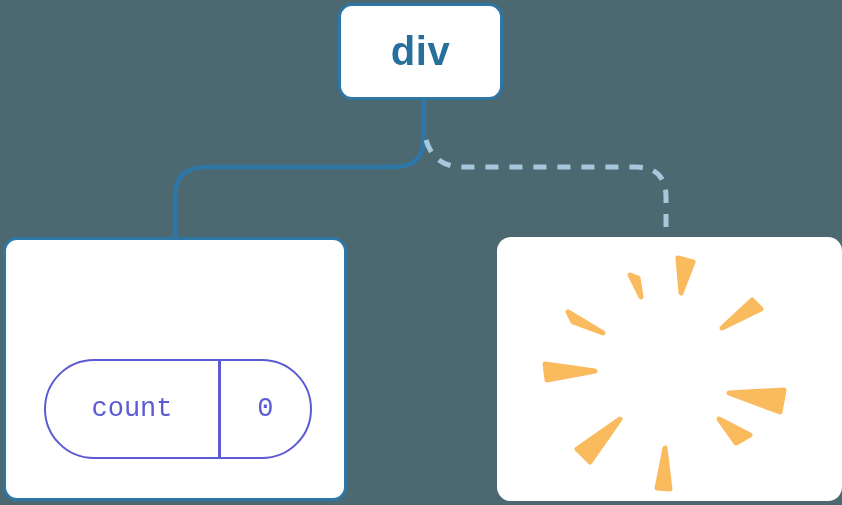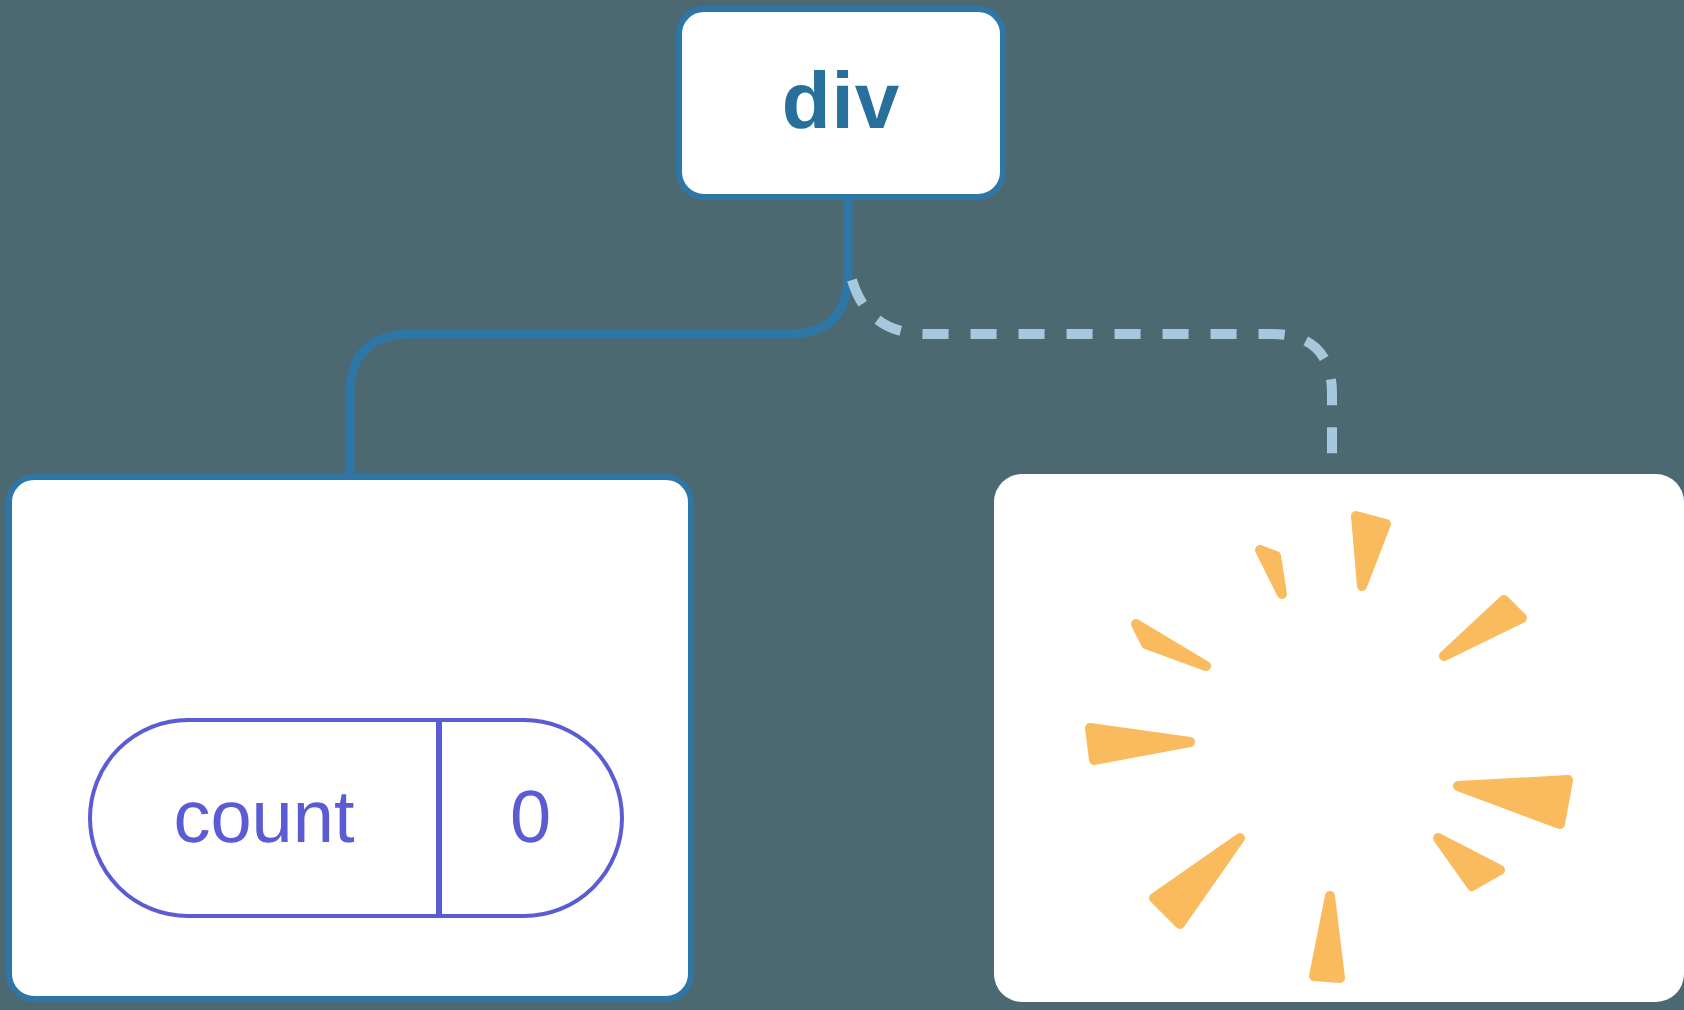--- a/index.html
+++ b/index.html
@@ -86,22 +86,23 @@
     border-radius: 50px;
     display: flex;
     align-items: stretch;
     overflow: hidden;
   }
   .state-key, .state-value {
     display: flex;
     align-items: center;
     justify-content: center;
     color: var(--state-accent, #5B5BD3);
-    font-size: 37px;
+    font-size: 27px;
     font-weight: 400;
+    font-family: Liberation Mono, monospace;
   }
   .state-key { width: 172px; }
   .state-divider {
     width: 2.5px;
     background: var(--state-accent, #5B5BD3);
   }
   .state-value { flex: 1; }
 
   .node-removed {
     left: 497px; top: 237px;

